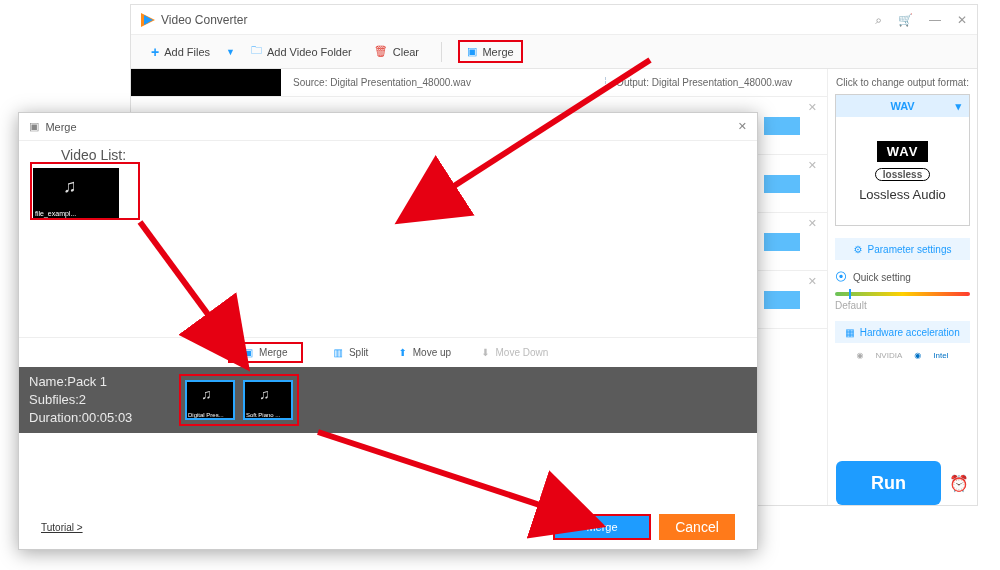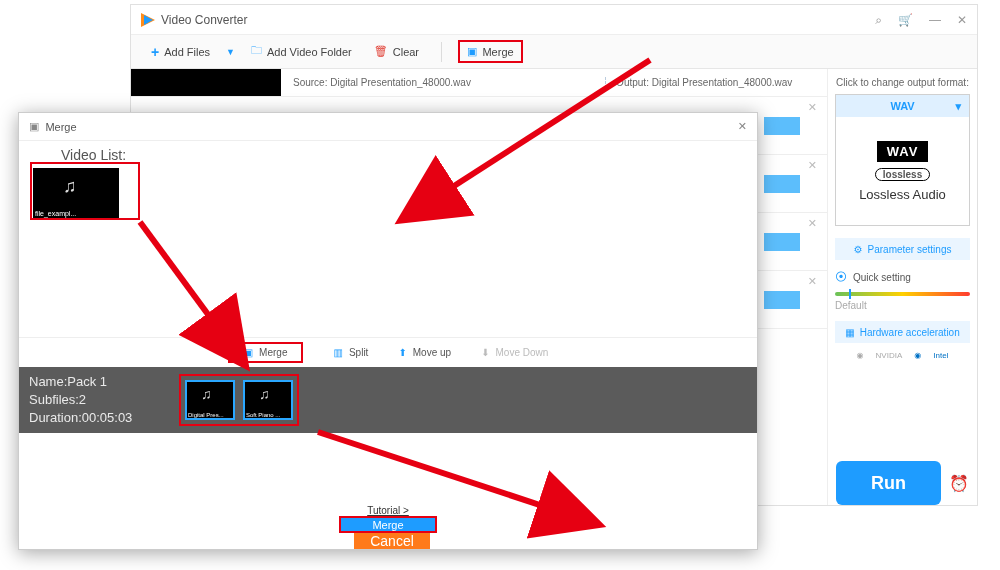--- a/index.html
+++ b/index.html
@@ -92,21 +92,21 @@
 .dlg-toolbar .merge-h { padding: 3px 14px; border: 2px solid #e60012; }
 .dlg-toolbar .disabled { color: #bbb; }
 
 .pack-row { height: 66px; background: #5b5b5b; display: flex; align-items: center; padding: 0 10px; gap: 10px; }
 .pack-meta { font-size: 13px; color: #eaeaea; line-height: 1.4; width: 140px; }
 .pack-thumbs { display: flex; gap: 8px; padding: 4px; border: 2px solid #e60012; }
 .p-thumb { width: 50px; height: 40px; border: 2px solid #2aa7ff; background: #000; display: flex; flex-direction: column; justify-content: flex-end; position: relative; }
 .p-thumb .note { position: absolute; top: 4px; left: 14px; color: #ddd; font-size: 14px; }
 .p-thumb .cap { font-size: 6px; color: #fff; padding: 0 1px; white-space: nowrap; overflow: hidden; }
 
-.dlg-footer { position: absolute; left: 0; right: 0; bottom: 0; height: 44px; display: flex; align-items: center; padding: 0 22px; flex-direction: column; }
+.dlg-footer { position: absolute; left: 0; right: 0; bottom: 0; height: 44px; display: flex; align-items: center; padding: 0 22px; }
 .dlg-footer .tut { font-size: 10px; color: #333; text-decoration: underline; cursor: pointer; }
 .dlg-footer .spacer { flex: 1; }
 .dlg-footer .merge-btn { width: 98px; height: 26px; background: #1e9cff; color: #fff; font-size: 11px; display: flex; align-items: center; justify-content: center; cursor: pointer; border: 2px solid #e60012; }
 .dlg-footer .cancel-btn { width: 76px; height: 26px; background: #ff7a1a; color: #fff; font-size: 14px; display: flex; align-items: center; justify-content: center; cursor: pointer; margin-left: 8px; }
 
 
 .hl { position: absolute; border: 2px solid #e60012; z-index: 20; pointer-events: none; }
 
 
 .arrows { position: absolute; inset: 0; z-index: 30; pointer-events: none; }

